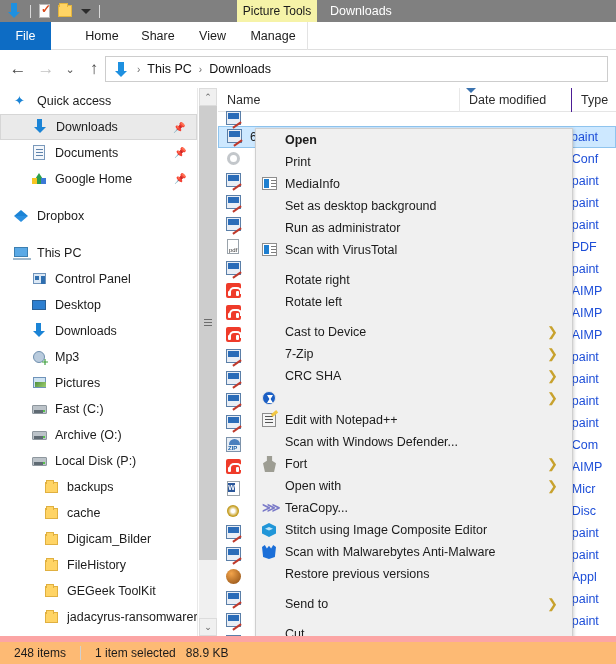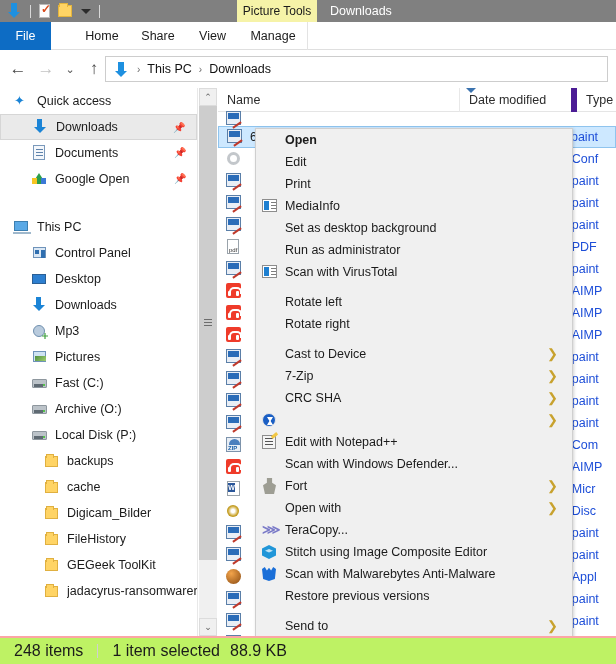--- a/index.html
+++ b/index.html
@@ -127,21 +127,21 @@
   .sb-sc-grip { position: absolute; left: 5px; top: 213px; width: 8px; height: 7px; }
   .sb-sc-grip i { display: block; height: 1px; background: #6d6d6d; margin-bottom: 2px; }
   .sb-sc-dn { position: absolute; left: 0; bottom: 0; }
 
   
   .filelist { position: absolute; left: 218px; top: 88px; width: 398px; height: 548px; background: #fff; overflow: hidden; }
   .col-hdr { height: 24px; display: flex; align-items: center; border-bottom: 1px solid #e5e5e5; position: relative; }
   .col { font-size: 12.5px; color: #2b2b2b; padding-left: 9px; position: relative; height: 24px; display: flex; align-items: center; }
   .col.name { width: 241px; }
   .col.date { width: 112px; border-left: 1px solid #e8e8e8; }
-  .col.type { width: 45px; border-left: 6px solid #4c1d95; }
+  .col.type { width: 45px; border-left: 1px solid #4c1d95; }
   .sort-ind { position: absolute; left: 248px; top: 0px; width: 0; height: 0;
     border-left: 5px solid transparent; border-right: 5px solid transparent; border-top: 5px solid #3b73af; }
 
   .frow { height: 22px; display: flex; align-items: center; font-size: 12.5px; color: #1b1b1b; position: relative; }
   .frow.sel { background: #cde8ff; border: 1px solid #8fc4ee; }
   .f-ico { width: 20px; flex: 0 0 20px; height: 18px; margin-left: 6px; margin-right: 5px; position: relative; }
   .f-name { width: 216px; white-space: nowrap; overflow: hidden; }
   .f-date { width: 112px; white-space: nowrap; color: #1b1b1b; }
   .f-type { width: 45px; white-space: nowrap; overflow: hidden; color: #1d4ed8; }
 
@@ -190,22 +190,22 @@
   .mic-npp:before { content: ""; position: absolute; right: -3px; top: -2px; width: 7px; height: 3px; background: #f2c744; transform: rotate(-40deg); z-index: 3; }
   .mic-fort { position: absolute; left: 3px; top: 0px; width: 13px; height: 16px; background: #9d9d93; clip-path: polygon(30% 0,70% 0,70% 30%,100% 45%,85% 100%,15% 100%,0 45%,30% 30%); }
   .mic-tera { position: absolute; left: 2px; top: 2px; width: 15px; height: 12px; color: #7a7ac8; font-size: 13px; line-height: 12px; font-weight: bold; }
   .mic-stitch { position: absolute; left: 2px; top: 1px; width: 14px; height: 14px; background: #2196d8; clip-path: polygon(50% 0,100% 25%,100% 75%,50% 100%,0 75%,0 25%); }
   .mic-stitch:after { content: ""; position: absolute; left: 3px; top: 4px; width: 8px; height: 6px; background: #bfe4f7; clip-path: polygon(50% 0,100% 30%,50% 60%,0 30%); }
   .mic-mb { position: absolute; left: 2px; top: 1px; width: 14px; height: 14px; background: #1b6fd8; clip-path: polygon(0 15%,20% 0,35% 25%,50% 5%,65% 25%,80% 0,100% 15%,92% 85%,50% 100%,8% 85%); }
 
   
   .statusbar {
     position: absolute; left: 0; bottom: 0; width: 616px; height: 28px;
-    background: #bef264; border-top: 2px solid #fca5a5; display: flex; align-items: center;
-    font-size: 16px; color: #1b1b1b;
+    background: #fdba74; border-top: 6px solid #fca5a5; display: flex; align-items: center;
+    font-size: 12px; color: #1b1b1b;
   }
   .st-items { margin-left: 14px; }
   .st-div { width: 1px; height: 14px; background: #d0d0d0; margin: 0 14px; }
   .st-sel { }
   .st-size { margin-left: 10px; }
 </style>
 </head>
 <body>
 
 <div id="app">
@@ -292,24 +292,30 @@
         <span class="sb-ico">
           <span class="ic-doc"></span>
         </span>
         <span class="sb-label">Documents</span>
         <span class="pin" style="font-size: 10px;">📌</span>
       </div>
       <div class="sb-item indent1">
         <span class="sb-ico">
           <span class="ic-gdrive"></span>
         </span>
-        <span class="sb-label">Google Open</span>
+        <span class="sb-label">Google Home</span>
         <span class="pin" style="font-size: 10px;">📌</span>
       </div>
       <div class="sb-gap"></div>
+      <div class="sb-item">
+        <span class="sb-ico">
+          <span class="ic-dbox"></span>
+        </span>
+        <span class="sb-label">Dropbox</span>
+      </div>
       <div class="sb-gap"></div>
       <div class="sb-item">
         <span class="sb-ico">
           <span class="ic-pc"></span>
         </span>
         <span class="sb-label">This PC</span>
       </div>
       <div class="sb-item indent1">
         <span class="sb-ico">
           <span class="ic-cpanel"></span>
@@ -627,24 +633,20 @@
       </div>
   </div>
 
   <div class="ctxmenu" id="ctxmenu">
       <div class="mi bold">
         <span class="mi-ico"></span>
         <span class="mi-label">Open</span>
       </div>
       <div class="mi">
         <span class="mi-ico"></span>
-        <span class="mi-label">Edit</span>
-      </div>
-      <div class="mi">
-        <span class="mi-ico"></span>
         <span class="mi-label">Print</span>
       </div>
       <div class="mi">
         <span class="mi-ico">
           <span class="mic-box"></span>
         </span>
         <span class="mi-label">MediaInfo</span>
       </div>
       <div class="mi">
         <span class="mi-ico"></span>
@@ -656,25 +658,25 @@
       </div>
       <div class="mi">
         <span class="mi-ico">
           <span class="mic-box"></span>
         </span>
         <span class="mi-label">Scan with VirusTotal</span>
       </div>
       <div class="mi-sep"></div>
       <div class="mi">
         <span class="mi-ico"></span>
+        <span class="mi-label">Rotate right</span>
+      </div>
+      <div class="mi">
+        <span class="mi-ico"></span>
         <span class="mi-label">Rotate left</span>
-      </div>
-      <div class="mi">
-        <span class="mi-ico"></span>
-        <span class="mi-label">Rotate right</span>
       </div>
       <div class="mi-sep"></div>
       <div class="mi">
         <span class="mi-ico"></span>
         <span class="mi-label">Cast to Device</span>
         <span class="mi-arrow">❯</span>
       </div>
       <div class="mi">
         <span class="mi-ico"></span>
         <span class="mi-label">7-Zip</span>

